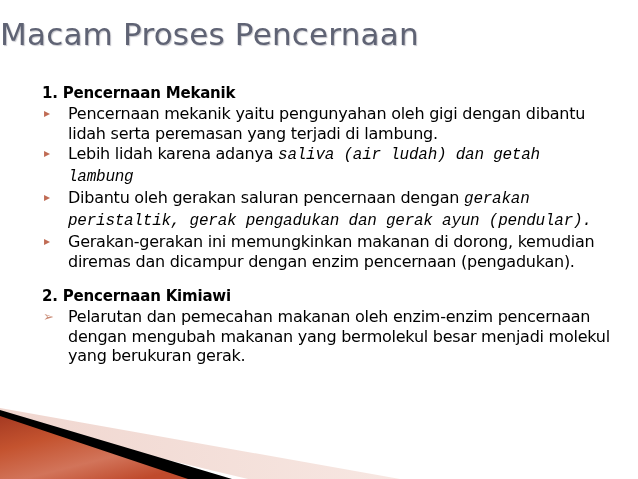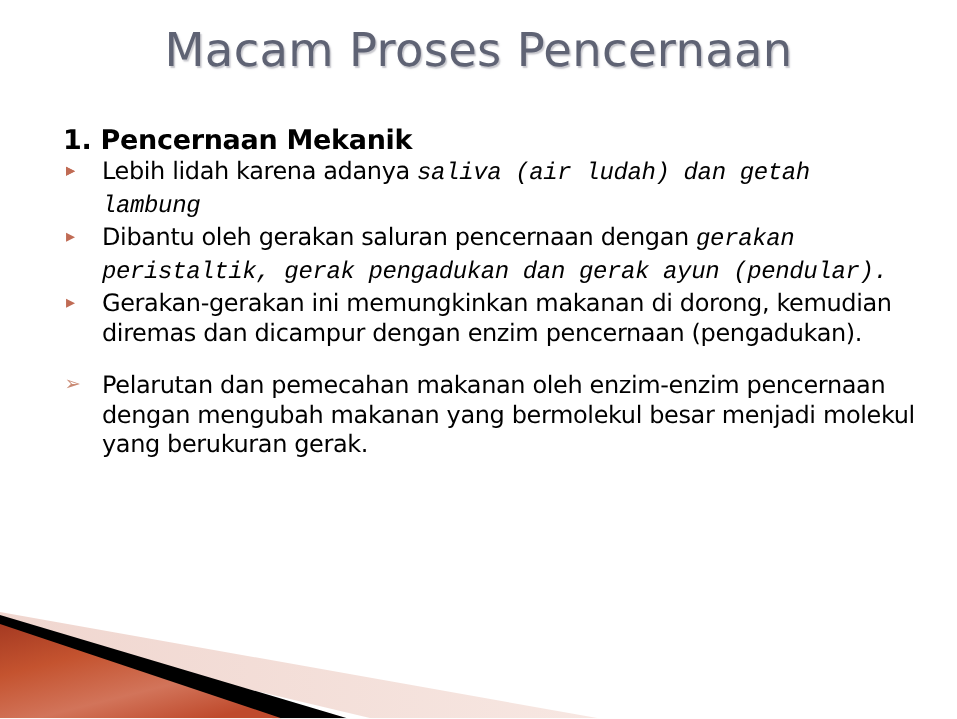--- a/index.html
+++ b/index.html
@@ -18,41 +18,40 @@
     background: #ffffff;
     overflow: hidden;
   }
 
   
   #slide-title {
     position: absolute;
     left: 0;
     top: 16px;
     width: 638px;
-    text-align: center;
     font-family: "DejaVu Sans", sans-serif;
     font-size: 31px;
     font-weight: 400;
     letter-spacing: 0.2px;
     color: #5f6374;
     text-shadow: 1px 1px 1px rgba(150,150,160,0.55);
     white-space: nowrap;
   }
 
   
   #body-block {
     position: absolute;
     left: 42px;
     top: 84px;
     width: 572px;
   }
 
   .section-heading {
     font-family: "DejaVu Sans", sans-serif;
-    font-size: 18px;
+    font-size: 15px;
     font-weight: bold;
     color: #000000;
     letter-spacing: -0.2px;
     line-height: 19px;
     margin: 0 0 1px 0;
   }
 
   .bullet-list {
     list-style: none;
     margin: 0;
@@ -104,26 +103,27 @@
 <body>
 
 <div id="slide">
 
   <div id="slide-title">Macam Proses Pencernaan</div>
 
   <div id="body-block">
 
   <div class="section-heading">1. Pencernaan Mekanik</div>
       <ul class="bullet-list">
-        <li class="bullet-item"><span class="bullet-marker">▸</span></li>
+        <li class="bullet-item"><span class="bullet-marker">▸</span><span>Pencernaan mekanik yaitu pengunyahan oleh gigi dengan dibantu lidah serta peremasan yang terjadi di lambung.</span></li>
         <li class="bullet-item"><span class="bullet-marker">▸</span><span>Lebih lidah karena adanya </span><span class="it">saliva (air ludah) dan getah lambung</span></li>
         <li class="bullet-item"><span class="bullet-marker">▸</span><span>Dibantu oleh gerakan saluran pencernaan dengan </span><span class="it">gerakan peristaltik, gerak pengadukan dan gerak ayun (pendular).</span></li>
         <li class="bullet-item"><span class="bullet-marker">▸</span><span>Gerakan-gerakan ini memungkinkan makanan di dorong, kemudian diremas dan dicampur dengan enzim pencernaan (pengadukan).</span></li>
       </ul>
       <div id="gap-between-sections"></div>
+      <div class="section-heading">2. Pencernaan Kimiawi</div>
       <ul class="bullet-list">
         <li class="bullet-item"><span class="bullet-marker arrow2">➢</span><span>Pelarutan dan pemecahan makanan oleh enzim-enzim pencernaan dengan mengubah makanan yang bermolekul besar menjadi molekul yang berukuran gerak.</span></li>
       </ul>
     </div>
 
   <svg id="ribbon" viewBox="0 0 400 79" preserveAspectRatio="none" aria-hidden="true">
     <defs>
       <linearGradient id="orangeGrad" x1="0" y1="0" x2="0.75" y2="1">
         <stop offset="0%" stop-color="#a53a22"></stop>
         <stop offset="35%" stop-color="#c4532f"></stop>

